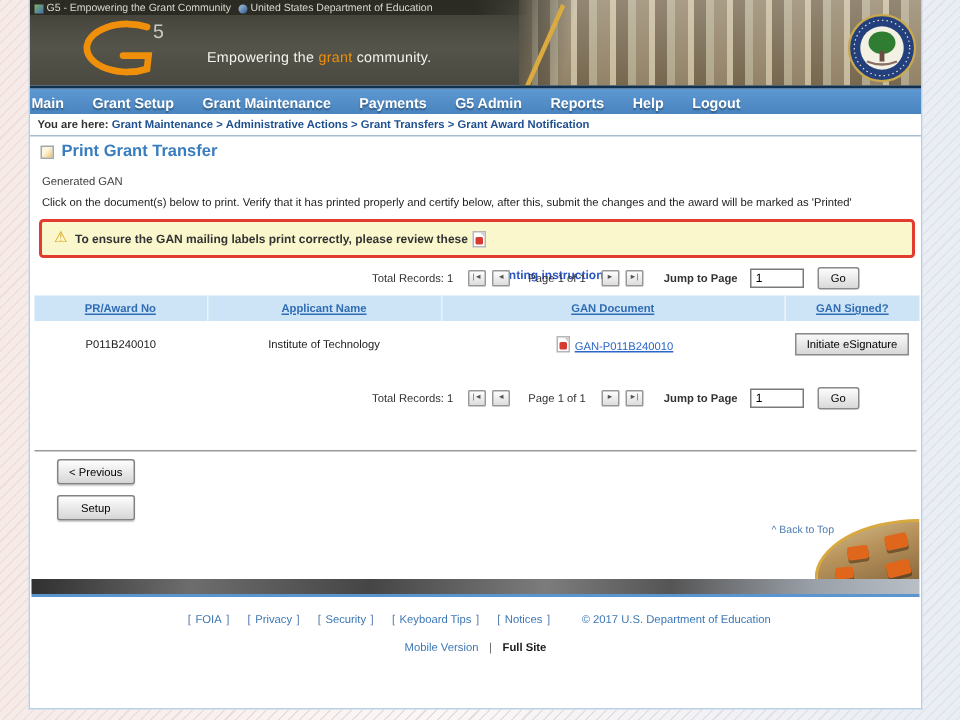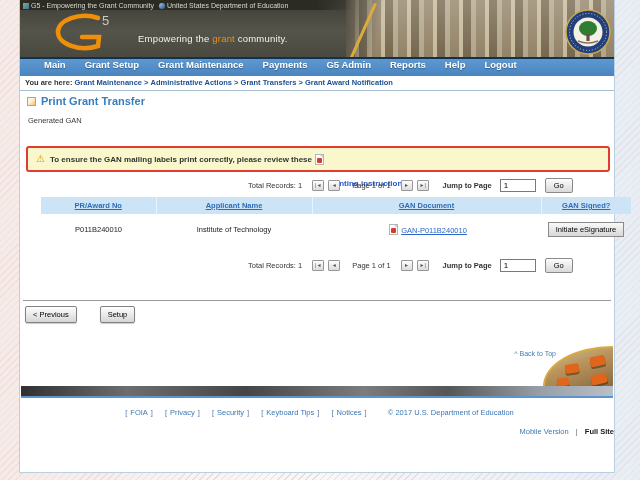--- a/index.html
+++ b/index.html
@@ -32,21 +32,21 @@
           background:linear-gradient(90deg, rgba(42,42,35,0.95) 0 50%, rgba(42,42,35,0) 56%); z-index:5; }
   .wtab { display:flex; align-items:center; gap:2px; line-height:8px; }
   .favicon { width:6px; height:6px; display:inline-block; }
   .fav1 { background:linear-gradient(135deg,#7fb36a,#3d6fae); }
   .fav2 { background:linear-gradient(135deg,#aac4e0,#2c5a8c); border-radius:50%; }
   .glogo { position:absolute; left:16px; top:11px; }
   .tagline { position:absolute; left:118px; top:33px; font-size:9.5px; color:#f2f2ee; letter-spacing:0.2px; }
   .tagline .accent { color:#f0900a; }
   
   .nav { position:absolute; left:0; top:57px; width:100%; height:23px; background:linear-gradient(#5e98d1,#4480bc); border-top:2px solid #10314f;
-         display:flex; padding-left:24px; }
+         display:flex; align-items:center; padding-left:1px; }
   .nav a { color:#fff; font-weight:bold; font-size:9.5px; margin-right:19px; text-decoration:none; text-shadow:0 1px 1px rgba(0,0,0,0.35); white-space:nowrap; }
   
   .crumb { position:absolute; left:0; top:76px; width:100%; height:15px; line-height:14px; padding-left:5px; font-size:7.5px;
            border-bottom:1px solid #a8bfd2; background:#fff; white-space:nowrap; }
   .crumb .pre { color:#333; font-weight:600; }
   .crumb a { color:#1d4f91; font-weight:bold; text-decoration:none; }
   .crumb .sep { color:#1d4f91; font-weight:bold; }
   
   .title-row { position:absolute; left:7px; top:95px; display:flex; align-items:center; }
   .title-icon { width:9px; height:9px; border:1px solid #9fa8ae; background:linear-gradient(135deg,#fdf4dd 40%,#eec25f); display:inline-block; }
@@ -66,54 +66,54 @@
   .pager .lbl { margin-right:10px; }
   .pgbtn { width:12px; height:11px; border:1px solid #979797; background:linear-gradient(#fefefe,#dcdcdc); font-size:5px; color:#555;
            text-align:center; line-height:9px; border-radius:1px; margin-right:4px; display:inline-block; }
   .pager .status { margin:0 10px 0 8px; }
   .pager .jump { margin:0 8px 0 10px;font-weight:bold; }
   .jump-input { width:36px; height:13px; border:1px solid #7a7a7a; font-size:8px; padding-left:3px; font-family:"Liberation Sans",sans-serif; }
   .go-btn { height:15px; padding:0 8px; margin-left:9px; border:1px solid #8a8a8a; background:linear-gradient(#fdfdfd,#d9d9d9);
             border-radius:2px; font-size:7.5px; font-family:"Liberation Sans",sans-serif; }
   .pager1 { top:178px; } .pager2 { top:258px; }
   
-  table.gan { position:absolute; left:21px; top:197px; width:590px; border-collapse:collapse; table-layout:fixed; }
+  table.gan { position:absolute; left:3px; top:197px; width:590px; border-collapse:collapse; table-layout:fixed; }
   table.gan th { background:#cde4f7; font-size:7.5px; padding:4px 2px; border-left:1px solid #e9f3fc; }
   table.gan th:first-child { border-left:none; }
   table.gan th a { color:#2f6cb3; font-weight:bold; text-decoration:underline; }
   table.gan td { font-size:7.5px; color:#222; text-align:center; vertical-align:middle; }
   table.gan tr.r1 td { padding:8px 2px 5px; }
   table.gan tr.r2 td { padding:5px 2px; }
   .doc-link { color:#2b66c8; text-decoration:underline; }
   .esign-btn { font-size:7.5px; padding:2px 7px; border:1px solid #8a8a8a; background:linear-gradient(#f9f9f9,#d7d7d7);
                font-family:"Liberation Sans",sans-serif; }
   
   .rule { position:absolute; left:3px; top:300px; width:588px; border-top:1px solid #9a9a9a; }
-  .actions { position:absolute; left:5px; top:306px; display:flex; gap:23px; }
+  .actions { position:absolute; left:18px; top:306px; display:flex; gap:7px;flex-direction:column; }
   .btn { font-size:7.5px; padding:3px 7px; border:1px solid #828282; background:linear-gradient(#fefefe,#d6d6d6);
          border-radius:2px; box-shadow:0 1px 1px rgba(0,0,0,0.2); font-family:"Liberation Sans",sans-serif; }
   .back-top { position:absolute; right:58px; top:350px; font-size:7px; color:#4a7bb0; text-decoration:none; }
   
   .desks { position:absolute; right:1px; top:346px; width:70px; height:40px; overflow:hidden;
            border-top-left-radius:100% 100%; border-top:2px solid #d9a83e; border-left:2px solid #d9a83e;
            background:linear-gradient(160deg,#cdb98c 10%,#b9945c 45%,#8a6a40); }
   .chair { position:absolute; background:#e0661c; border-radius:2px; box-shadow:0 2px 0 rgba(60,35,10,0.5); }
   .c1 { width:15px; height:10px; right:8px; top:8px; transform:rotate(-12deg); }
   .c2 { width:14px; height:9px; right:34px; top:16px; transform:rotate(-8deg); }
   .c3 { width:16px; height:10px; right:6px; top:26px; transform:rotate(-14deg); }
   .c4 { width:12px; height:8px; right:44px; top:30px; transform:rotate(-6deg); }
   .metal-bar { position:absolute; left:1px; right:1px; top:386px; height:12px; border-bottom:2px solid #5b95cf;
                background:linear-gradient(90deg,#303030,#6d6d6d 18%,#454545 38%,#7c7c7c 58%,#555 72%,#9aa0a8 88%,#b9bfc7); }
   
   .flinks { position:absolute; left:0; top:408px; width:100%; text-align:center; font-size:7.5px; color:#44699d; white-space:nowrap; }
   .flinks .bkt { color:#5577aa; margin:0 3px; }
   .flinks a { color:#3c77b5; text-decoration:none; }
   .flinks .grp { margin:0 2px; }
   .flinks .copy { margin-left:14px; color:#3c77b5; }
-  .fline2 { position:absolute; left:0; top:427px; width:100%; text-align:right; font-size:7.5px; }
+  .fline2 { position:absolute; left:0; top:427px; width:100%; text-align:center; font-size:7.5px; }
   .fline2 a { color:#3c77b5; text-decoration:none; }
   .fline2 .bar { color:#666; margin:0 5px; }
   .fline2 .full { color:#1a1a1a; font-weight:600; }
 </style>
 </head>
 <body>
 
 <div class="page">
 
   <div class="banner">
@@ -169,20 +169,21 @@
     <span class="sep">&gt;</span>
     <a href="#">Grant Award Notification</a>
   </div>
 
   <div class="title-row">
     <span class="title-icon"></span>
     <span class="page-title">Print Grant Transfer</span>
   </div>
 
   <div class="gen-label">Generated GAN</div>
+  <div class="instructions">Click on the document(s) below to print. Verify that it has printed properly and certify below, after this, submit the changes and the award will be marked as 'Printed'</div>
 
   <div class="warnbox">
     <span class="warn-tri">⚠</span>
     <span class="msg">To ensure the GAN mailing labels print correctly, please review these</span>
     <span class="pdf-icon"></span>
     <a href="#">printing instructions.</a>
   </div>
 
   <div class="pager pager1">
     <span class="lbl"><span>Total Records:</span> <span>1</span></span>

